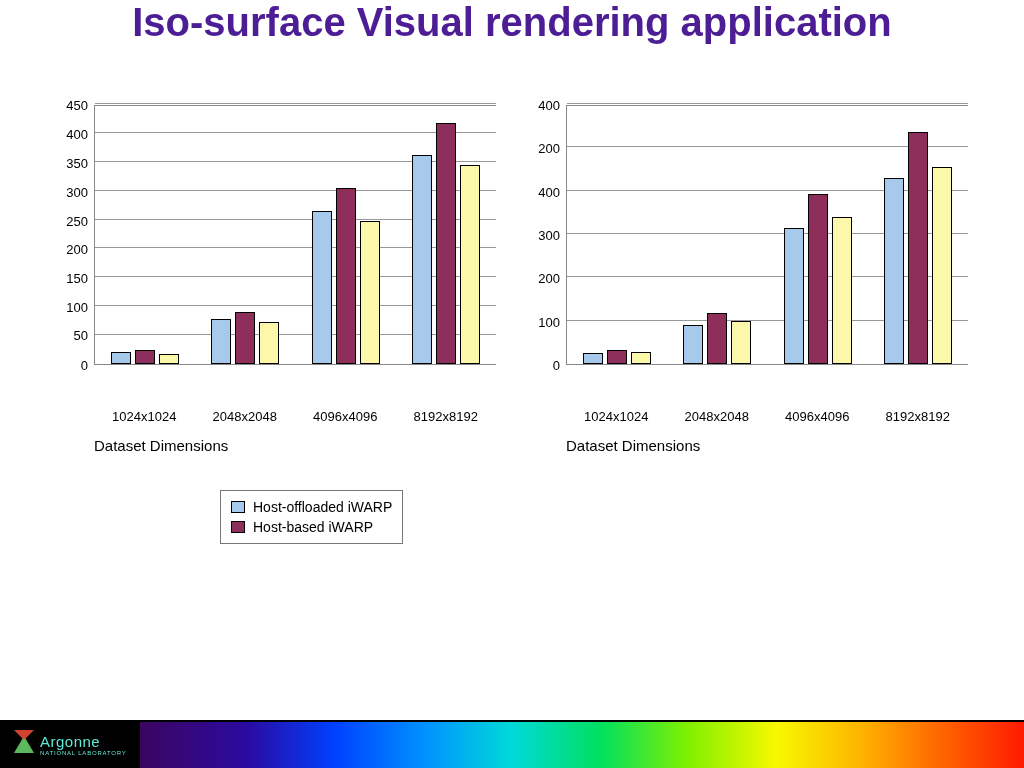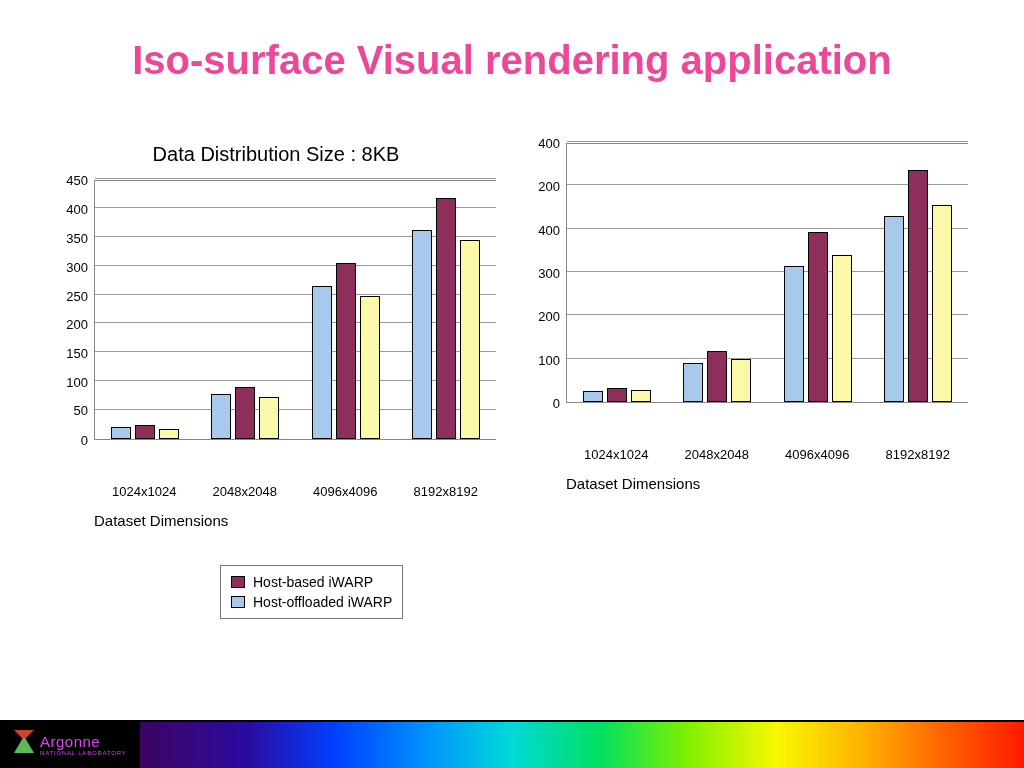--- a/index.html
+++ b/index.html
@@ -8,22 +8,21 @@
     height: 768px;
     background: #ffffff;
     font-family: "Comic Sans MS", "Trebuchet MS", sans-serif;
     position: relative;
     overflow: hidden;
   }
   .title {
     text-align: center;
     font-size: 40px;
     font-weight: bold;
-    color: #ec4899;
-    padding-top: 38px;
+    color: #4c1d95;
   }
   .charts {
     display: flex;
     justify-content: space-around;
     margin-top: 60px;
     padding: 0 40px;
   }
   .chart-block { width: 440px; }
   .chart-title {
     text-align: center;
@@ -142,21 +141,21 @@
     content: "";
     position: absolute;
     left: -10px; top: 0;
     width: 0; height: 0;
     border-left: 10px solid transparent;
     border-right: 10px solid transparent;
     border-top: 10px solid #E34A33;
     transform: translateY(-6px);
     opacity: .9;
   }
-  .logo-text { color: #d946ef; }
+  .logo-text { color: #5eead4; }
   .logo-text .main { font-size: 15px; letter-spacing: .5px; }
   .logo-text .sub  { font-size: 6px; letter-spacing: .8px; }
   .spectrum {
     flex: 1;
     border-top: 2px solid #000;
     background: linear-gradient(to right,
       #3B0560 0%, #2B0AA0 12%, #0040FF 22%, #0090FF 32%,
       #00D9D9 42%, #00E060 52%, #80F000 62%, #F8F800 72%,
       #FFB000 82%, #FF6A00 90%, #FF1A00 100%);
   }
@@ -164,21 +163,20 @@
 </head>
 <body>
 
 
 
 <h1 class="title">Iso-surface Visual rendering application</h1>
 
 <div class="charts">
 
   <div class="chart-block">
-    <div class="chart-title">Data Distribution Size : 8KB</div>
     <div class="plot">
       <div class="y-axis" id="yaxis-0">
           <div class="y-tick" style="bottom: 0px;">0</div>
           <div class="y-tick" style="bottom: 30px;">50</div>
           <div class="y-tick" style="bottom: 57.7778px;">100</div>
           <div class="y-tick" style="bottom: 86.6667px;">150</div>
           <div class="y-tick" style="bottom: 115.556px;">200</div>
           <div class="y-tick" style="bottom: 144.444px;">250</div>
           <div class="y-tick" style="bottom: 173.333px;">300</div>
           <div class="y-tick" style="bottom: 202.222px;">350</div>
@@ -272,26 +270,26 @@
         <div class="x-label" style="left: 62.5%;">4096x4096</div>
         <div class="x-label" style="left: 87.5%;">8192x8192</div>
       </div>
     <div class="x-title">Dataset Dimensions</div>
   </div>
 
 </div>
 
 <div class="legend">
   <div class="legend-row">
+    <span class="swatch offloaded"></span>
+    <span>Host-offloaded iWARP</span>
+  </div>
+  <div class="legend-row">
     <span class="swatch based"></span>
     <span>Host-based iWARP</span>
-  </div>
-  <div class="legend-row">
-    <span class="swatch offloaded"></span>
-    <span>Host-offloaded iWARP</span>
   </div>
 </div>
 
 <div class="footer">
   <div class="logo-zone">
     <div class="tri"></div>
     <div class="logo-text">
       <div class="main">Argonne</div>
       <div class="sub">NATIONAL LABORATORY</div>
     </div>

